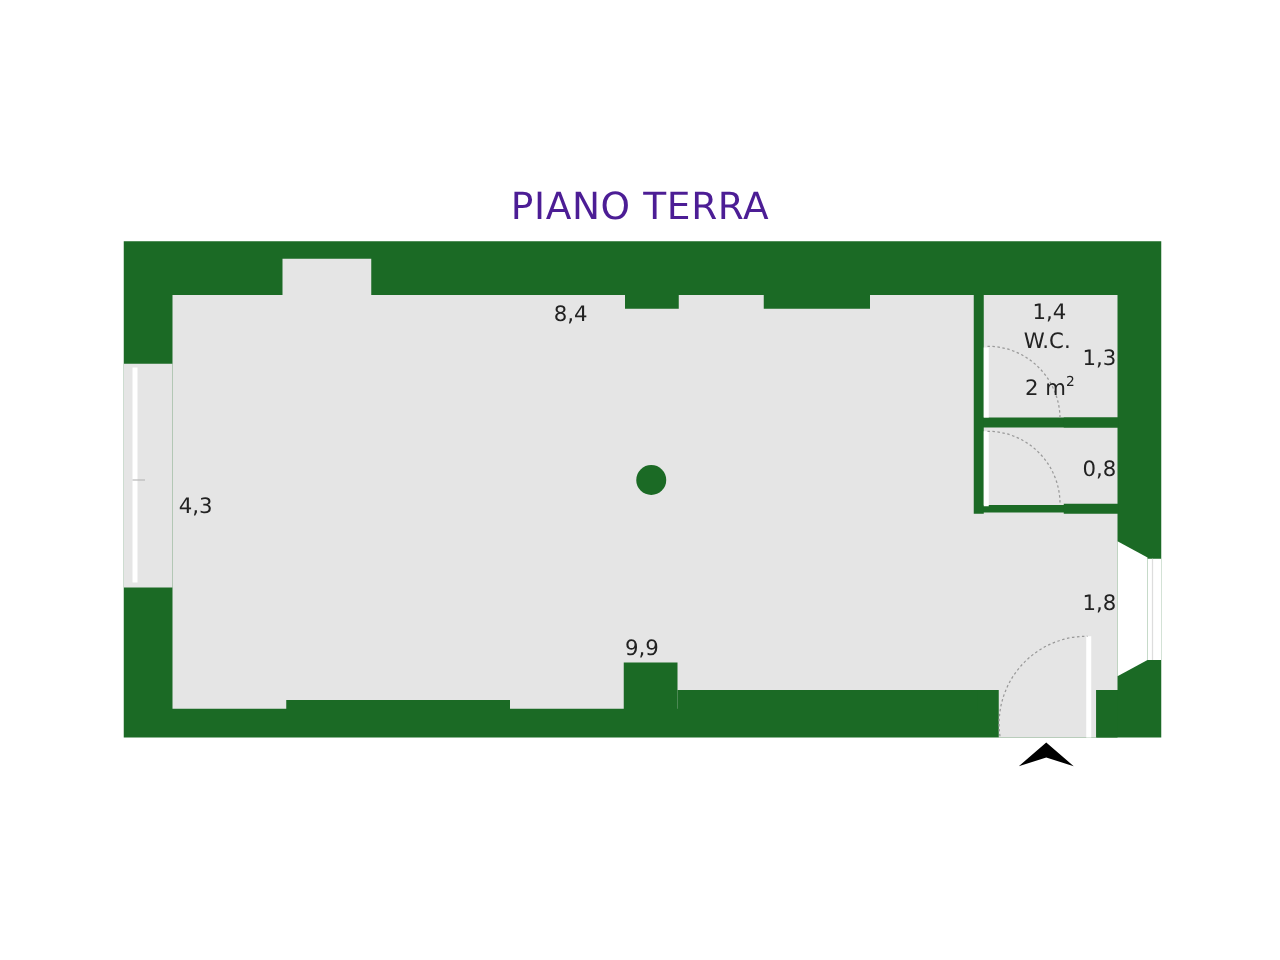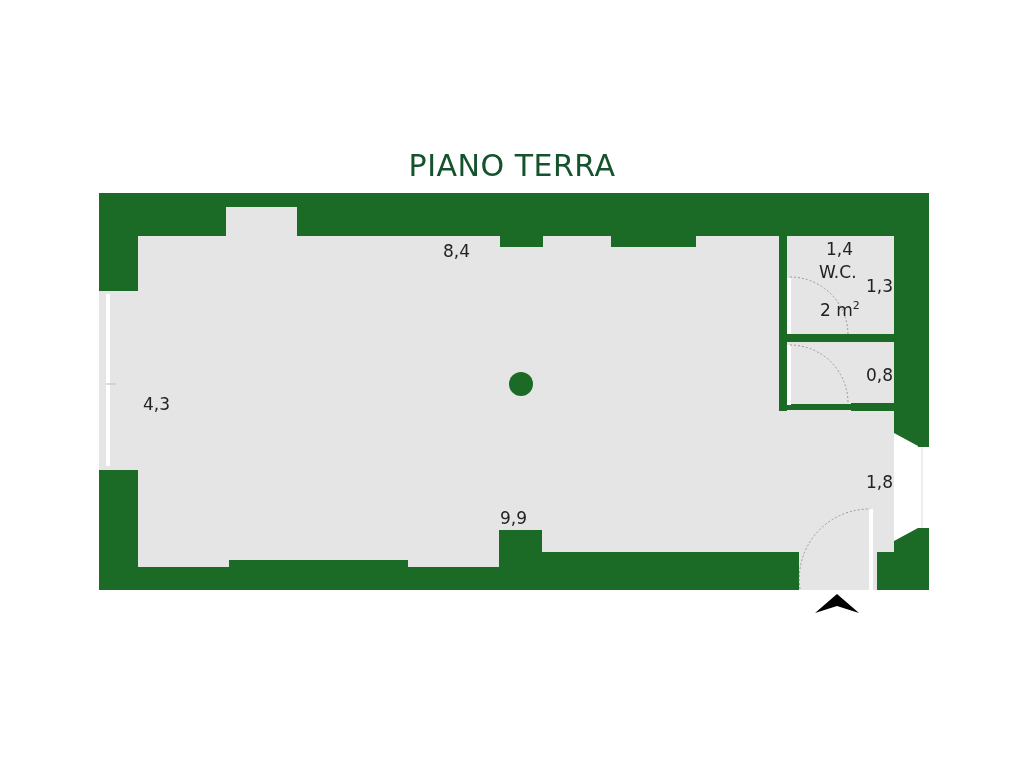--- a/index.html
+++ b/index.html
@@ -1,17 +1,17 @@
 <!DOCTYPE html>
 <html><head>
 <meta charset="utf-8">
 <style>
   html, body { margin: 0; padding: 0; background: #ffffff; }
   body { width: 1024px; height: 768px; position: relative; overflow: hidden; font-family: "Liberation Sans", sans-serif; }
-  .title { position: absolute; left: 0; top: 148px; width: 1024px; text-align: center; font-size: 30px; color: #14532d; font-family: "DejaVu Sans", sans-serif; letter-spacing: 0.5px; }
+  .title { position: absolute; left: 0; top: 148px; width: 1024px; text-align: center; font-size: 30px; color: #4c1d95; font-family: "DejaVu Sans", sans-serif; letter-spacing: 0.5px; }
   svg { position: absolute; left: 0; top: 0; }
   .lbl { font-family: "DejaVu Sans", sans-serif; font-size: 17px; fill: #222; }
 </style>
 </head>
 <body>
 
 <div class="title">PIANO TERRA</div>
 
 <svg width="1024" height="768" viewBox="0 0 1024 768">
 

